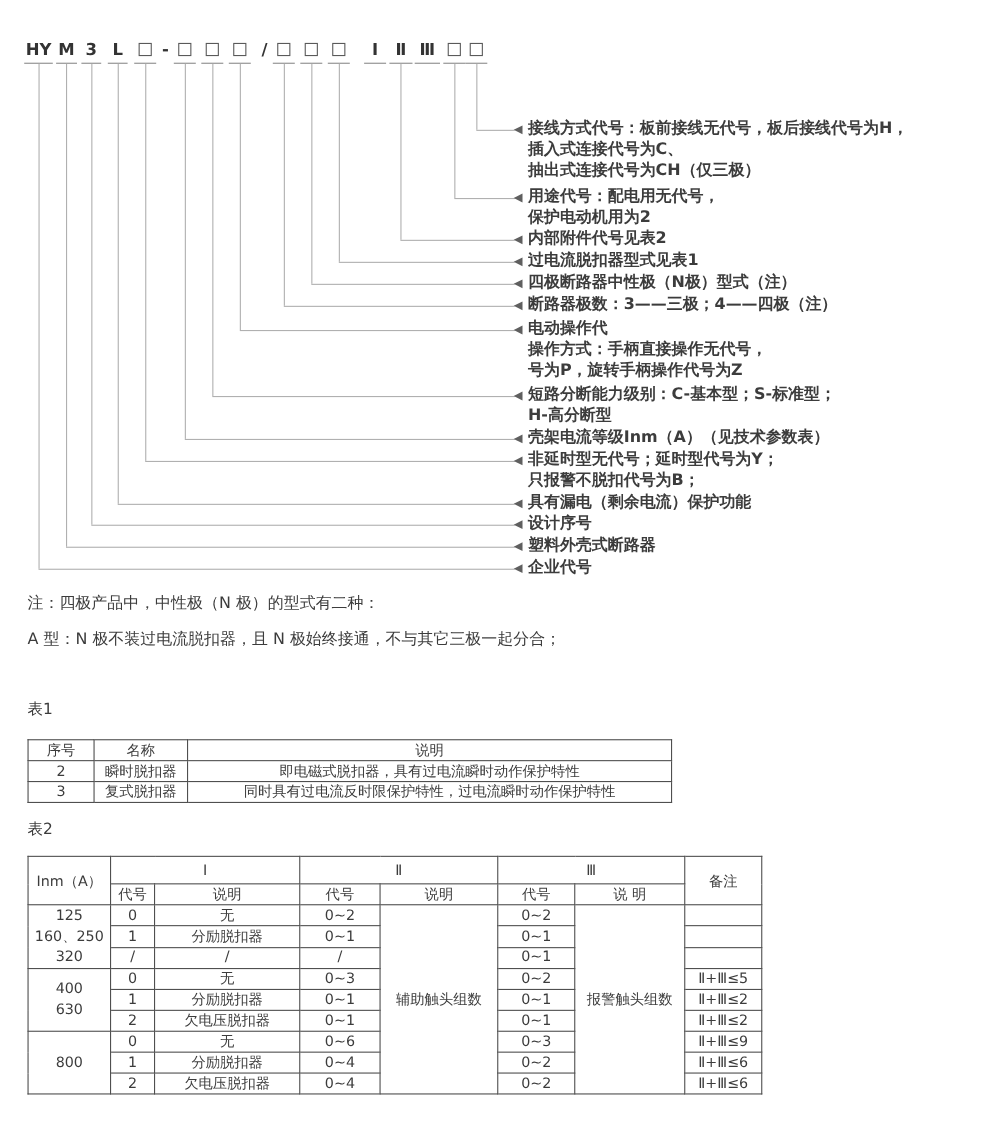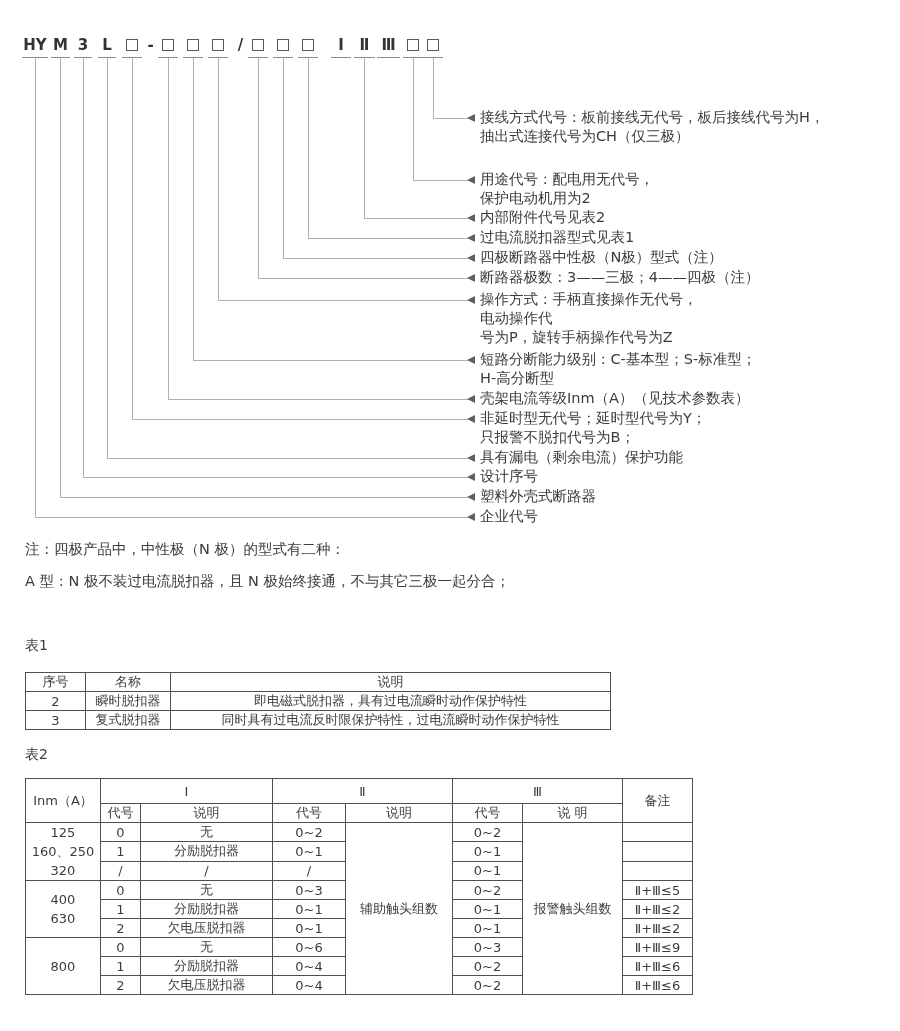--- a/index.html
+++ b/index.html
@@ -6,21 +6,21 @@
   #page{position:relative;width:900px;height:1031px;background:#ffffff;overflow:hidden;
         font-family:"DejaVu Sans","Liberation Sans",sans-serif;color:#3a3a3a;}
   .code-el{position:absolute;top:36px;height:18px;display:flex;align-items:center;justify-content:center;
            font-size:15px;font-weight:600;color:#333;}
   .code-box{width:12px;height:12px;border:1.4px solid #5a5a5a;box-sizing:border-box;background:#fff;}
   .u{position:absolute;height:1px;background:#8c8c8c;}
   .vline{position:absolute;width:1px;background:#b0b0b0;}
   .hline{position:absolute;height:1px;background:#b0b0b0;}
   .arrow{position:absolute;width:0;height:0;border-top:4px solid transparent;
          border-bottom:4px solid transparent;border-right:8px solid #5f5f5f;}
-  .callout{position:absolute;left:480px;font-size:14.5px;line-height:19px;color:#3c3c3c;white-space:nowrap;}
+  .callout{position:absolute;left:480px;font-size:14.5px;line-height:19px;color:#3c3c3c;white-space:nowrap;font-weight:bold;}
   .note{position:absolute;left:25px;font-size:14.5px;line-height:18px;color:#3c3c3c;white-space:nowrap;}
   .tbl-label{position:absolute;left:25px;font-size:14px;line-height:17px;color:#3c3c3c;}
   table{position:absolute;border-collapse:collapse;table-layout:fixed;font-size:13px;color:#3c3c3c;background:#fff;}
   td,th{border:1px solid #4f4f4f;text-align:center;vertical-align:middle;padding:0 2px;
         font-weight:normal;overflow:hidden;}
   #table1{left:25px;top:672px;width:585px;}
   #table1 tr{height:19px;}
   #table2{left:25px;top:778px;width:667px;}
   #table2 thead tr.h1{height:25px;}
   #table2 thead tr.h2{height:18px;}
@@ -85,20 +85,21 @@
     <div class="u" style="left: 403px; top: 57px; width: 20px;"></div>
     <div class="code-el" style="left: 425px; width: 16px;">
       <div class="code-box"></div>
     </div>
     <div class="u" style="left: 423px; top: 57px; width: 20px;"></div>
     <div class="vline" style="left: 433px; top: 58px; height: 60px;"></div>
     <div class="hline" style="left: 433px; top: 118px; width: 35px;"></div>
     <div class="arrow" style="left: 467px; top: 114px;"></div>
     <div class="callout" style="top: 108px;">
       <div>接线方式代号：板前接线无代号，板后接线代号为H，</div>
+      <div>插入式连接代号为C、</div>
       <div>抽出式连接代号为CH（仅三极）</div>
     </div>
     <div class="vline" style="left: 413px; top: 58px; height: 122px;"></div>
     <div class="hline" style="left: 413px; top: 180px; width: 55px;"></div>
     <div class="arrow" style="left: 467px; top: 176px;"></div>
     <div class="callout" style="top: 170px;">
       <div>用途代号：配电用无代号，</div>
       <div>保护电动机用为2</div>
     </div>
     <div class="vline" style="left: 364px; top: 58px; height: 160px;"></div>
@@ -122,22 +123,22 @@
     <div class="vline" style="left: 258px; top: 58px; height: 220px;"></div>
     <div class="hline" style="left: 258px; top: 278px; width: 210px;"></div>
     <div class="arrow" style="left: 467px; top: 274px;"></div>
     <div class="callout" style="top: 268px;">
       <div>断路器极数：3——三极；4——四极（注）</div>
     </div>
     <div class="vline" style="left: 218px; top: 58px; height: 242px;"></div>
     <div class="hline" style="left: 218px; top: 300px; width: 250px;"></div>
     <div class="arrow" style="left: 467px; top: 296px;"></div>
     <div class="callout" style="top: 290px;">
+      <div>电动操作代</div>
       <div>操作方式：手柄直接操作无代号，</div>
-      <div>电动操作代</div>
       <div>号为P，旋转手柄操作代号为Z</div>
     </div>
     <div class="vline" style="left: 193px; top: 58px; height: 302px;"></div>
     <div class="hline" style="left: 193px; top: 360px; width: 275px;"></div>
     <div class="arrow" style="left: 467px; top: 356px;"></div>
     <div class="callout" style="top: 350px;">
       <div>短路分断能力级别：C-基本型；S-标准型；</div>
       <div>H-高分断型</div>
     </div>
     <div class="vline" style="left: 168px; top: 58px; height: 341px;"></div>

